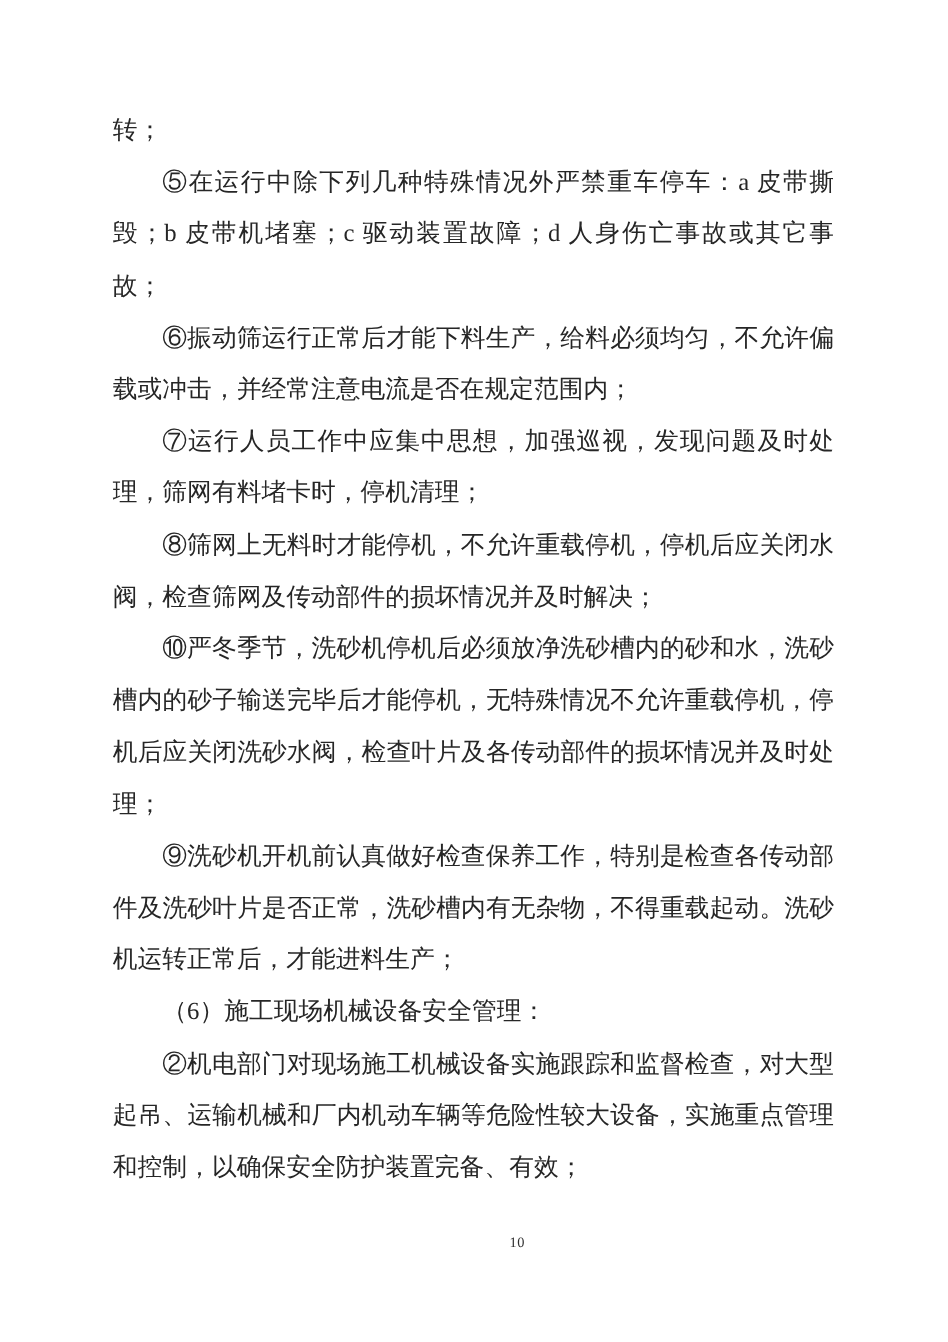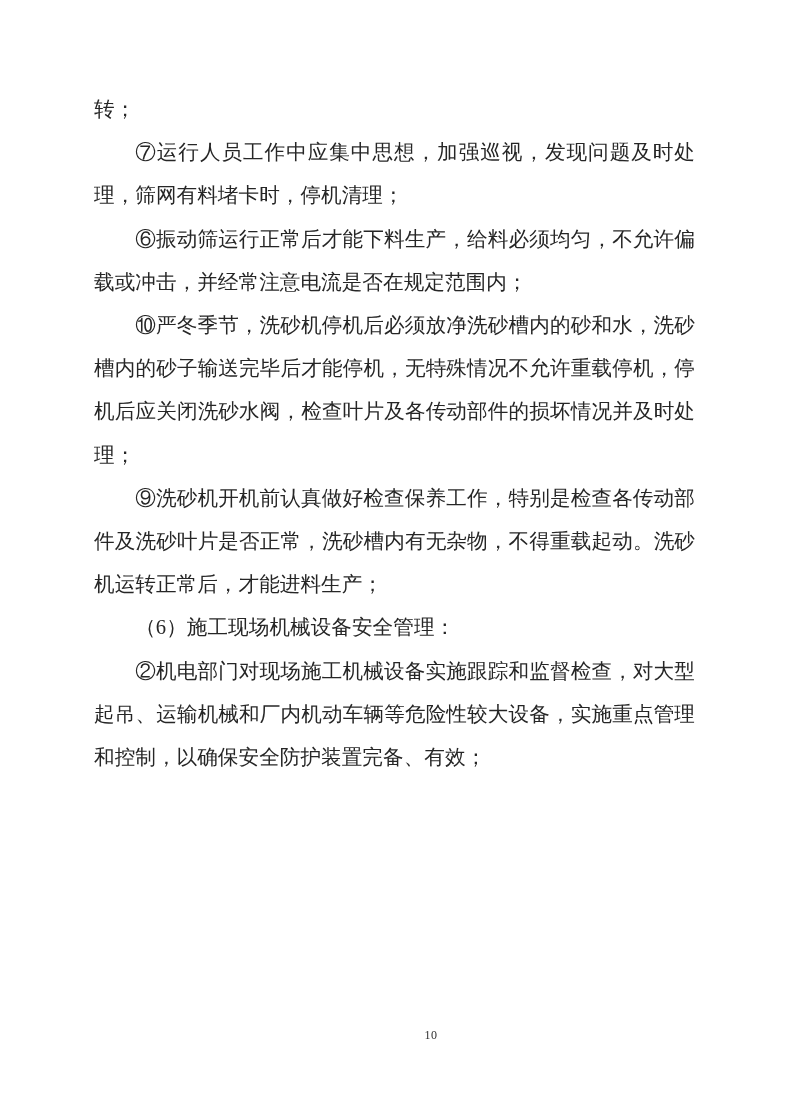--- a/index.html
+++ b/index.html
@@ -63,25 +63,27 @@
 </style>
 </head>
 <body>
 
 <div class="page">
 
   <div class="doc-body">
 
     <p class="para cont">转；</p>
 
+    <p class="para indent">⑤在运行中除下列几种特殊情况外严禁重车停车：a 皮带撕毁；b 皮带机堵塞；c 驱动装置故障；d 人身伤亡事故或其它事故；</p>
+
+    <p class="para indent">⑥振动筛运行正常后才能下料生产，给料必须均匀，不允许偏载或冲击，并经常注意电流是否在规定范围内；</p>
 
     <p class="para indent">⑦运行人员工作中应集中思想，加强巡视，发现问题及时处理，筛网有料堵卡时，停机清理；</p>
 
-    <p class="para indent">⑥振动筛运行正常后才能下料生产，给料必须均匀，不允许偏载或冲击，并经常注意电流是否在规定范围内；</p>
-
+    <p class="para indent">⑧筛网上无料时才能停机，不允许重载停机，停机后应关闭水阀，检查筛网及传动部件的损坏情况并及时解决；</p>
 
     <p class="para indent">⑩严冬季节，洗砂机停机后必须放净洗砂槽内的砂和水，洗砂槽内的砂子输送完毕后才能停机，无特殊情况不允许重载停机，停机后应关闭洗砂水阀，检查叶片及各传动部件的损坏情况并及时处理；</p>
 
     <p class="para indent">⑨洗砂机开机前认真做好检查保养工作，特别是检查各传动部件及洗砂叶片是否正常，洗砂槽内有无杂物，不得重载起动。洗砂机运转正常后，才能进料生产；</p>
 
     <p class="para indent">（6）施工现场机械设备安全管理：</p>
 
 
     <p class="para indent">②机电部门对现场施工机械设备实施跟踪和监督检查，对大型起吊、运输机械和厂内机动车辆等危险性较大设备，实施重点管理和控制，以确保安全防护装置完备、有效；</p>
 

